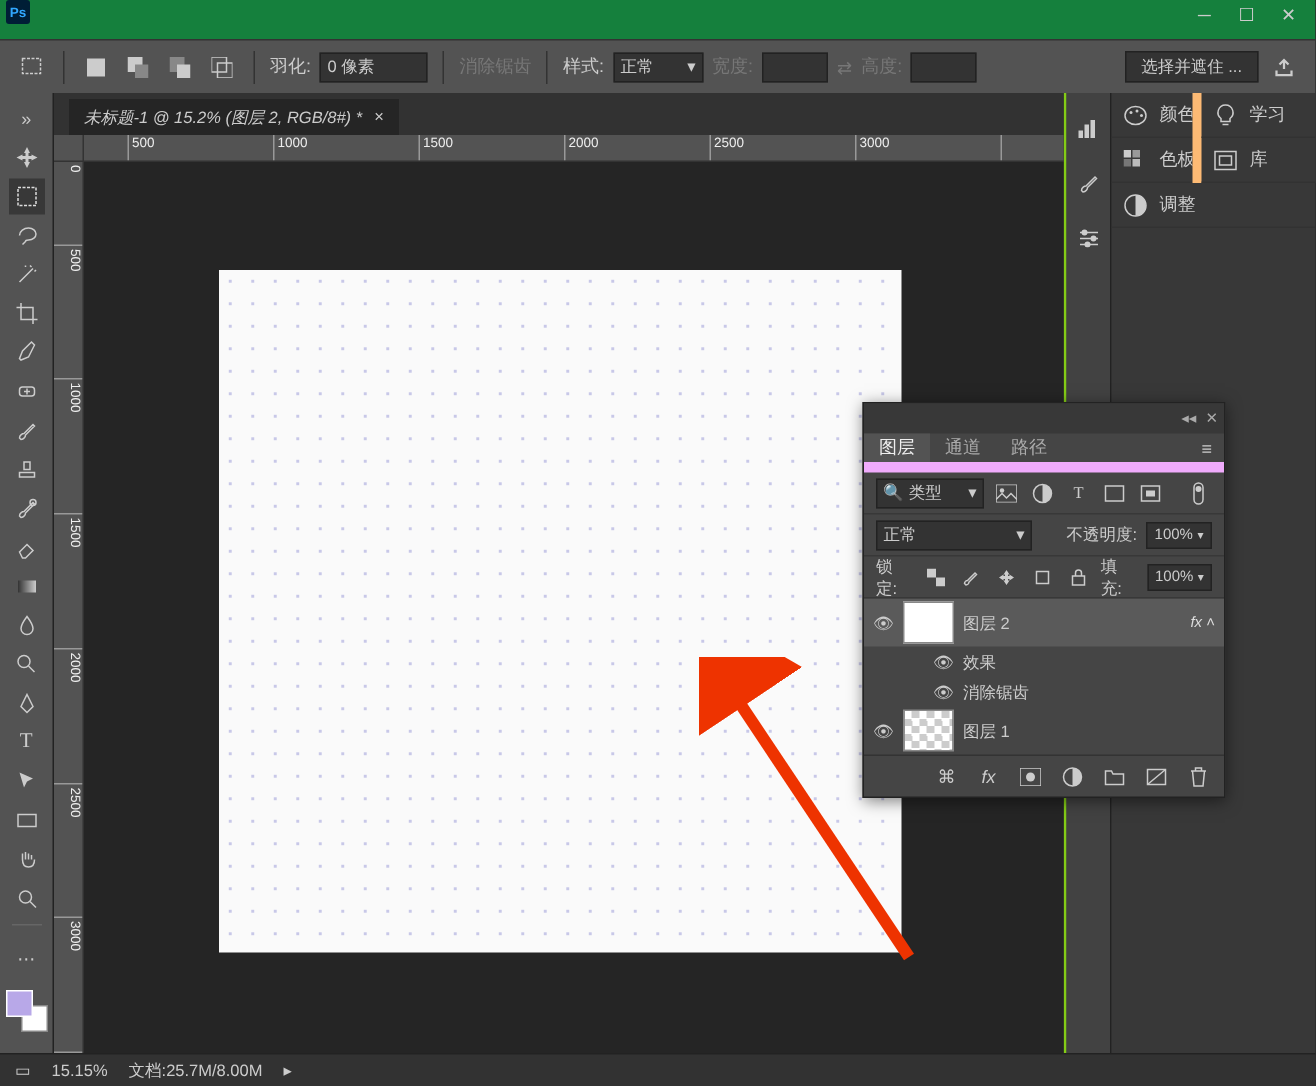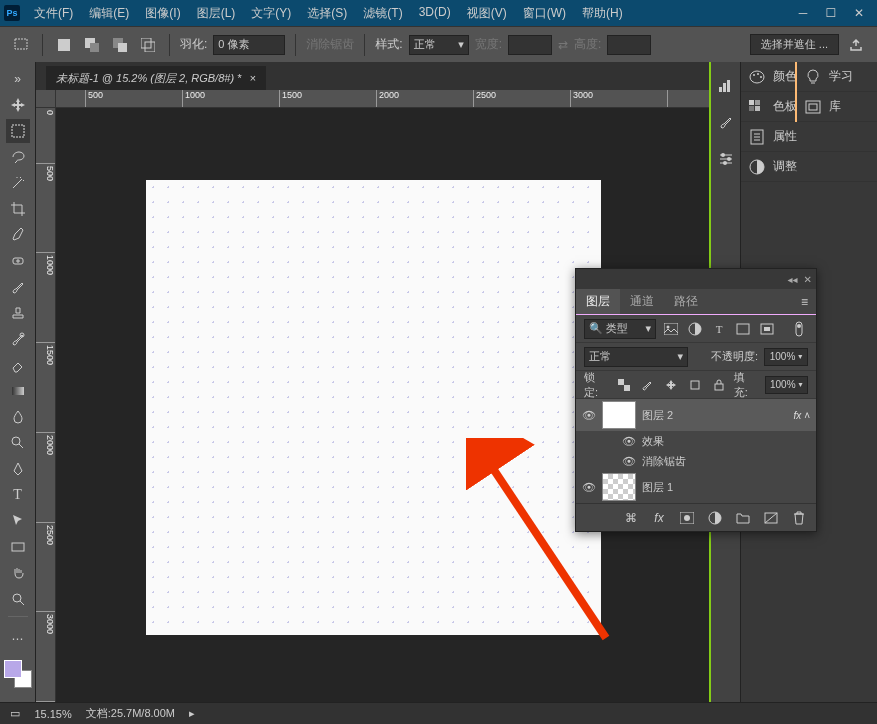--- a/index.html
+++ b/index.html
@@ -1,17 +1,17 @@
 <!DOCTYPE html>
 <html><head>
 <meta charset="utf-8">
 <style>
 * { box-sizing: border-box; margin: 0; padding: 0; font-family: "Microsoft YaHei", sans-serif; }
 body { background: #323232; color: #ccc; width: 877px; height: 724px; overflow: hidden; font-size: 12px; }
-.titlebar { height: 26px; background: #0c4a6e; display: flex; align-items: center; padding: 0 4px; }
+.titlebar { height: 26px; background: #15803d; display: flex; align-items: flex-start; padding: 0 4px; }
 .ps-logo { width: 16px; height: 16px; background: #001e36; border-radius: 2px; display:flex; align-items:center; justify-content:center; color:#31a8ff; font-weight:bold; font-size:9px; margin-right:6px; }
 .menu-item { padding: 0 8px; cursor: pointer; font-size: 12px; }
 .win-controls { margin-left: auto; display: flex; }
 .win-btn { width: 28px; height: 20px; display:flex; align-items:center; justify-content:center; cursor:pointer; color:#ccc; }
 .options-bar { height: 36px; background: #535353; border-top:1px solid #333; display:flex; align-items:center; padding:0 10px; gap:6px; font-size:12px; }
 .opt-icon { width: 22px; height: 22px; display:flex; align-items:center; justify-content:center; border:1px solid transparent; cursor:pointer; }
 .opt-sep { width:1px; height:22px; background:#333; margin:0 4px; }
 .opt-label { color:#ccc; }
 .opt-input { width: 72px; height:20px; background:#333; border:1px solid #222; color:#ccc; padding:0 4px; font-size:11px; }
 .opt-select { width: 60px; height:20px; background:#333; border:1px solid #222; color:#ccc; font-size:11px; display:flex; align-items:center; padding:0 4px; justify-content:space-between; cursor:pointer; }
@@ -36,24 +36,24 @@
 .ruler-vtick { height:97px; border-bottom:1px solid #999; font-size:9px; writing-mode:vertical-rl; text-orientation:mixed; color:#eee; padding-top:2px; }
 .canvas-wrap { position:absolute; top:46px; left:20px; right:0; bottom:0; background:#252525; overflow:hidden; }
 .canvas { position:absolute; top:72px; left:90px; width:455px; height:455px; background:#fafafa; background-image: radial-gradient(circle, #c8c8e8 1px, transparent 1px); background-size: 15px 15px; }
 .arrow { position:absolute; top:330px; left:410px; pointer-events:none; }
 .right-dock { width: 168px; background:#383838; border-left:2px solid #84cc16; display:flex; }
 .dock-col1 { width:30px; background:#424242; border-right:1px solid #222; display:flex; flex-direction:column; align-items:center; padding-top:12px; gap:4px; }
 .dock-mini { width:24px; height:24px; display:flex; align-items:center; justify-content:center; cursor:pointer; margin-bottom:8px; }
 .dock-col2 { flex:1; display:flex; flex-direction:column; }
 .panel-row { display:flex; align-items:center; padding:6px 8px; cursor:pointer; font-size:12px; gap:8px; border-bottom:1px solid #323232; }
 .panel-icon { width:16px; height:16px; display:flex; align-items:center; justify-content:center; }
-.right-extra { position:absolute; top:62px; right:0; width:82px; background:#383838; border-left:2px solid #fdba74; z-index:5; }
+.right-extra { position:absolute; top:62px; right:0; width:82px; background:#383838; border-left:6px solid #fdba74; z-index:5; }
 .float-panel { position:absolute; top:268px; left:575px; width:242px; background:#454545; border:1px solid #222; box-shadow:0 2px 10px rgba(0,0,0,.5); z-index:20; }
 .fp-header { height:20px; background:#383838; display:flex; align-items:center; justify-content:flex-end; padding:0 4px; gap:6px; font-size:10px; color:#aaa; }
-.fp-tabs { height:26px; display:flex; align-items:center; border-bottom:1px solid #f0abfc; }
+.fp-tabs { height:26px; display:flex; align-items:center; border-bottom:7px solid #f0abfc; }
 .fp-tab { padding:0 10px; height:100%; display:flex; align-items:center; font-size:12px; cursor:pointer; color:#aaa; }
 .fp-tab.active { background:#535353; color:#eee; }
 .fp-menu { margin-left:auto; padding:0 8px; cursor:pointer; }
 .fp-row { display:flex; align-items:center; padding:4px 8px; gap:6px; font-size:11px; border-bottom:1px solid #383838; height:28px; }
 .fp-select { flex:0 0 auto; width:72px; height:20px; background:#333; border:1px solid #222; display:flex; align-items:center; padding:0 4px; justify-content:space-between; cursor:pointer; font-size:11px; }
 .fp-mini-icon { width:18px; height:18px; display:flex; align-items:center; justify-content:center; cursor:pointer; color:#ccc; }
 .fp-val { width:44px; height:18px; background:#333; border:1px solid #222; display:flex; align-items:center; justify-content:center; font-size:10px; }
 .layer-list { max-height:110px; overflow:auto; }
 .layer-row { display:flex; align-items:center; padding:2px 6px; gap:6px; font-size:11px; cursor:pointer; }
 .layer-row.sel { background:#5a5a5a; }
@@ -65,33 +65,20 @@
 .fp-footer { height:28px; border-top:1px solid #333; display:flex; align-items:center; justify-content:flex-end; gap:10px; padding:0 8px; }
 .status-bar { position:absolute; bottom:0; left:0; right:0; height:22px; background:#323232; border-top:1px solid #222; display:flex; align-items:center; font-size:11px; padding:0 10px; gap:14px; }
 svg { display:block; }
 .chev::after { content:"▾"; font-size:8px; margin-left:3px; }
 </style>
 </head>
 <body>
 
 <div class="titlebar">
   <div class="ps-logo">Ps</div>
-  <div id="menu-items" style="display: flex;">
-      <div class="menu-item">文件(F)</div>
-      <div class="menu-item">编辑(E)</div>
-      <div class="menu-item">图像(I)</div>
-      <div class="menu-item">图层(L)</div>
-      <div class="menu-item">文字(Y)</div>
-      <div class="menu-item">选择(S)</div>
-      <div class="menu-item">滤镜(T)</div>
-      <div class="menu-item">3D(D)</div>
-      <div class="menu-item">视图(V)</div>
-      <div class="menu-item">窗口(W)</div>
-      <div class="menu-item">帮助(H)</div>
-    </div>
   <div class="win-controls">
     <div class="win-btn">─</div>
     <div class="win-btn">☐</div>
     <div class="win-btn">✕</div>
   </div>
 </div>
 
 <div class="options-bar">
   <div class="opt-icon">
     <svg width="16" height="16">
@@ -359,29 +346,20 @@
               <rect x="0" y="0" width="5" height="5" fill="#ccc"></rect>
               <rect x="6" y="0" width="5" height="5" fill="#999"></rect>
               <rect x="0" y="6" width="5" height="5" fill="#777"></rect>
               <rect x="6" y="6" width="5" height="5" fill="#bbb"></rect>
             </svg>
           </span>
           <span>色板</span>
         </div>
         <div class="panel-row">
           <span class="panel-icon">
-            <svg width="14" height="16">
-              <rect x="1" y="1" width="12" height="14" fill="none" stroke="#ccc"></rect>
-              <path d="M4 5h6M4 8h6M4 11h6" stroke="#ccc"></path>
-            </svg>
-          </span>
-          <span>属性</span>
-        </div>
-        <div class="panel-row">
-          <span class="panel-icon">
             <svg width="16" height="16">
               <circle cx="8" cy="8" r="7" fill="none" stroke="#ccc"></circle>
               <path d="M8 1a7 7 0 010 14z" fill="#ccc"></path>
             </svg>
           </span>
           <span>调整</span>
         </div>
       </div>
   </div>
 </div>

